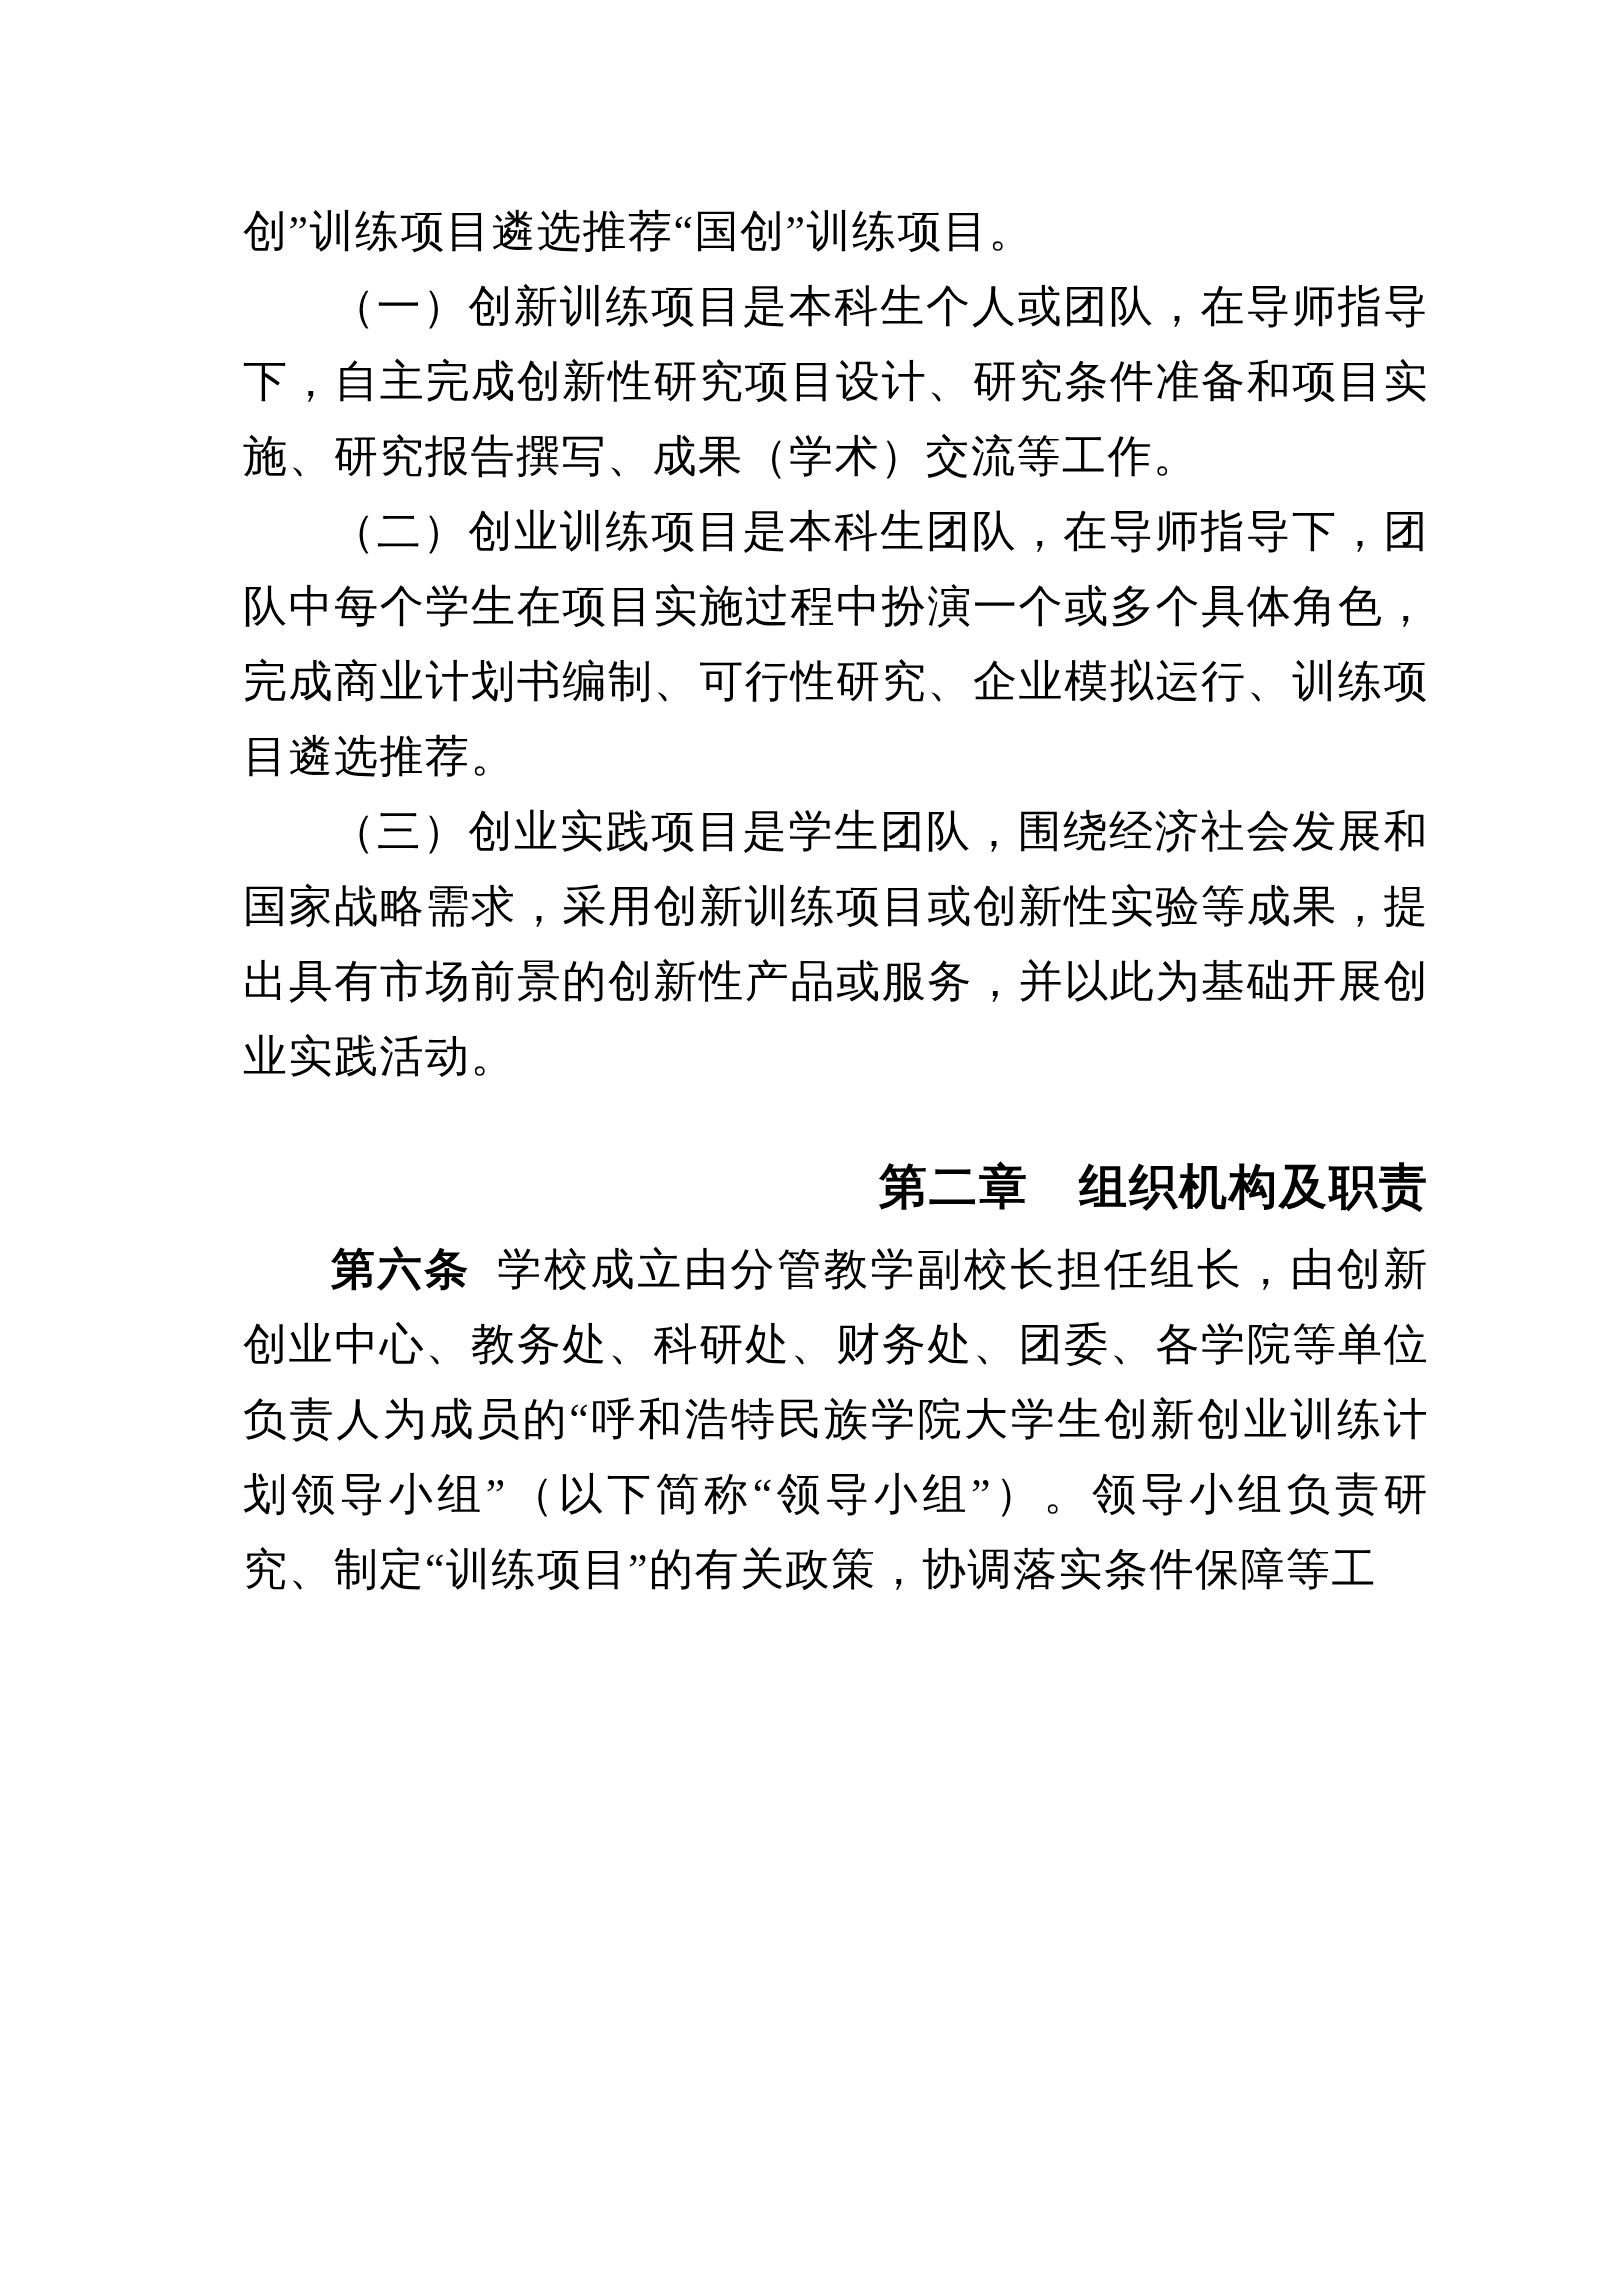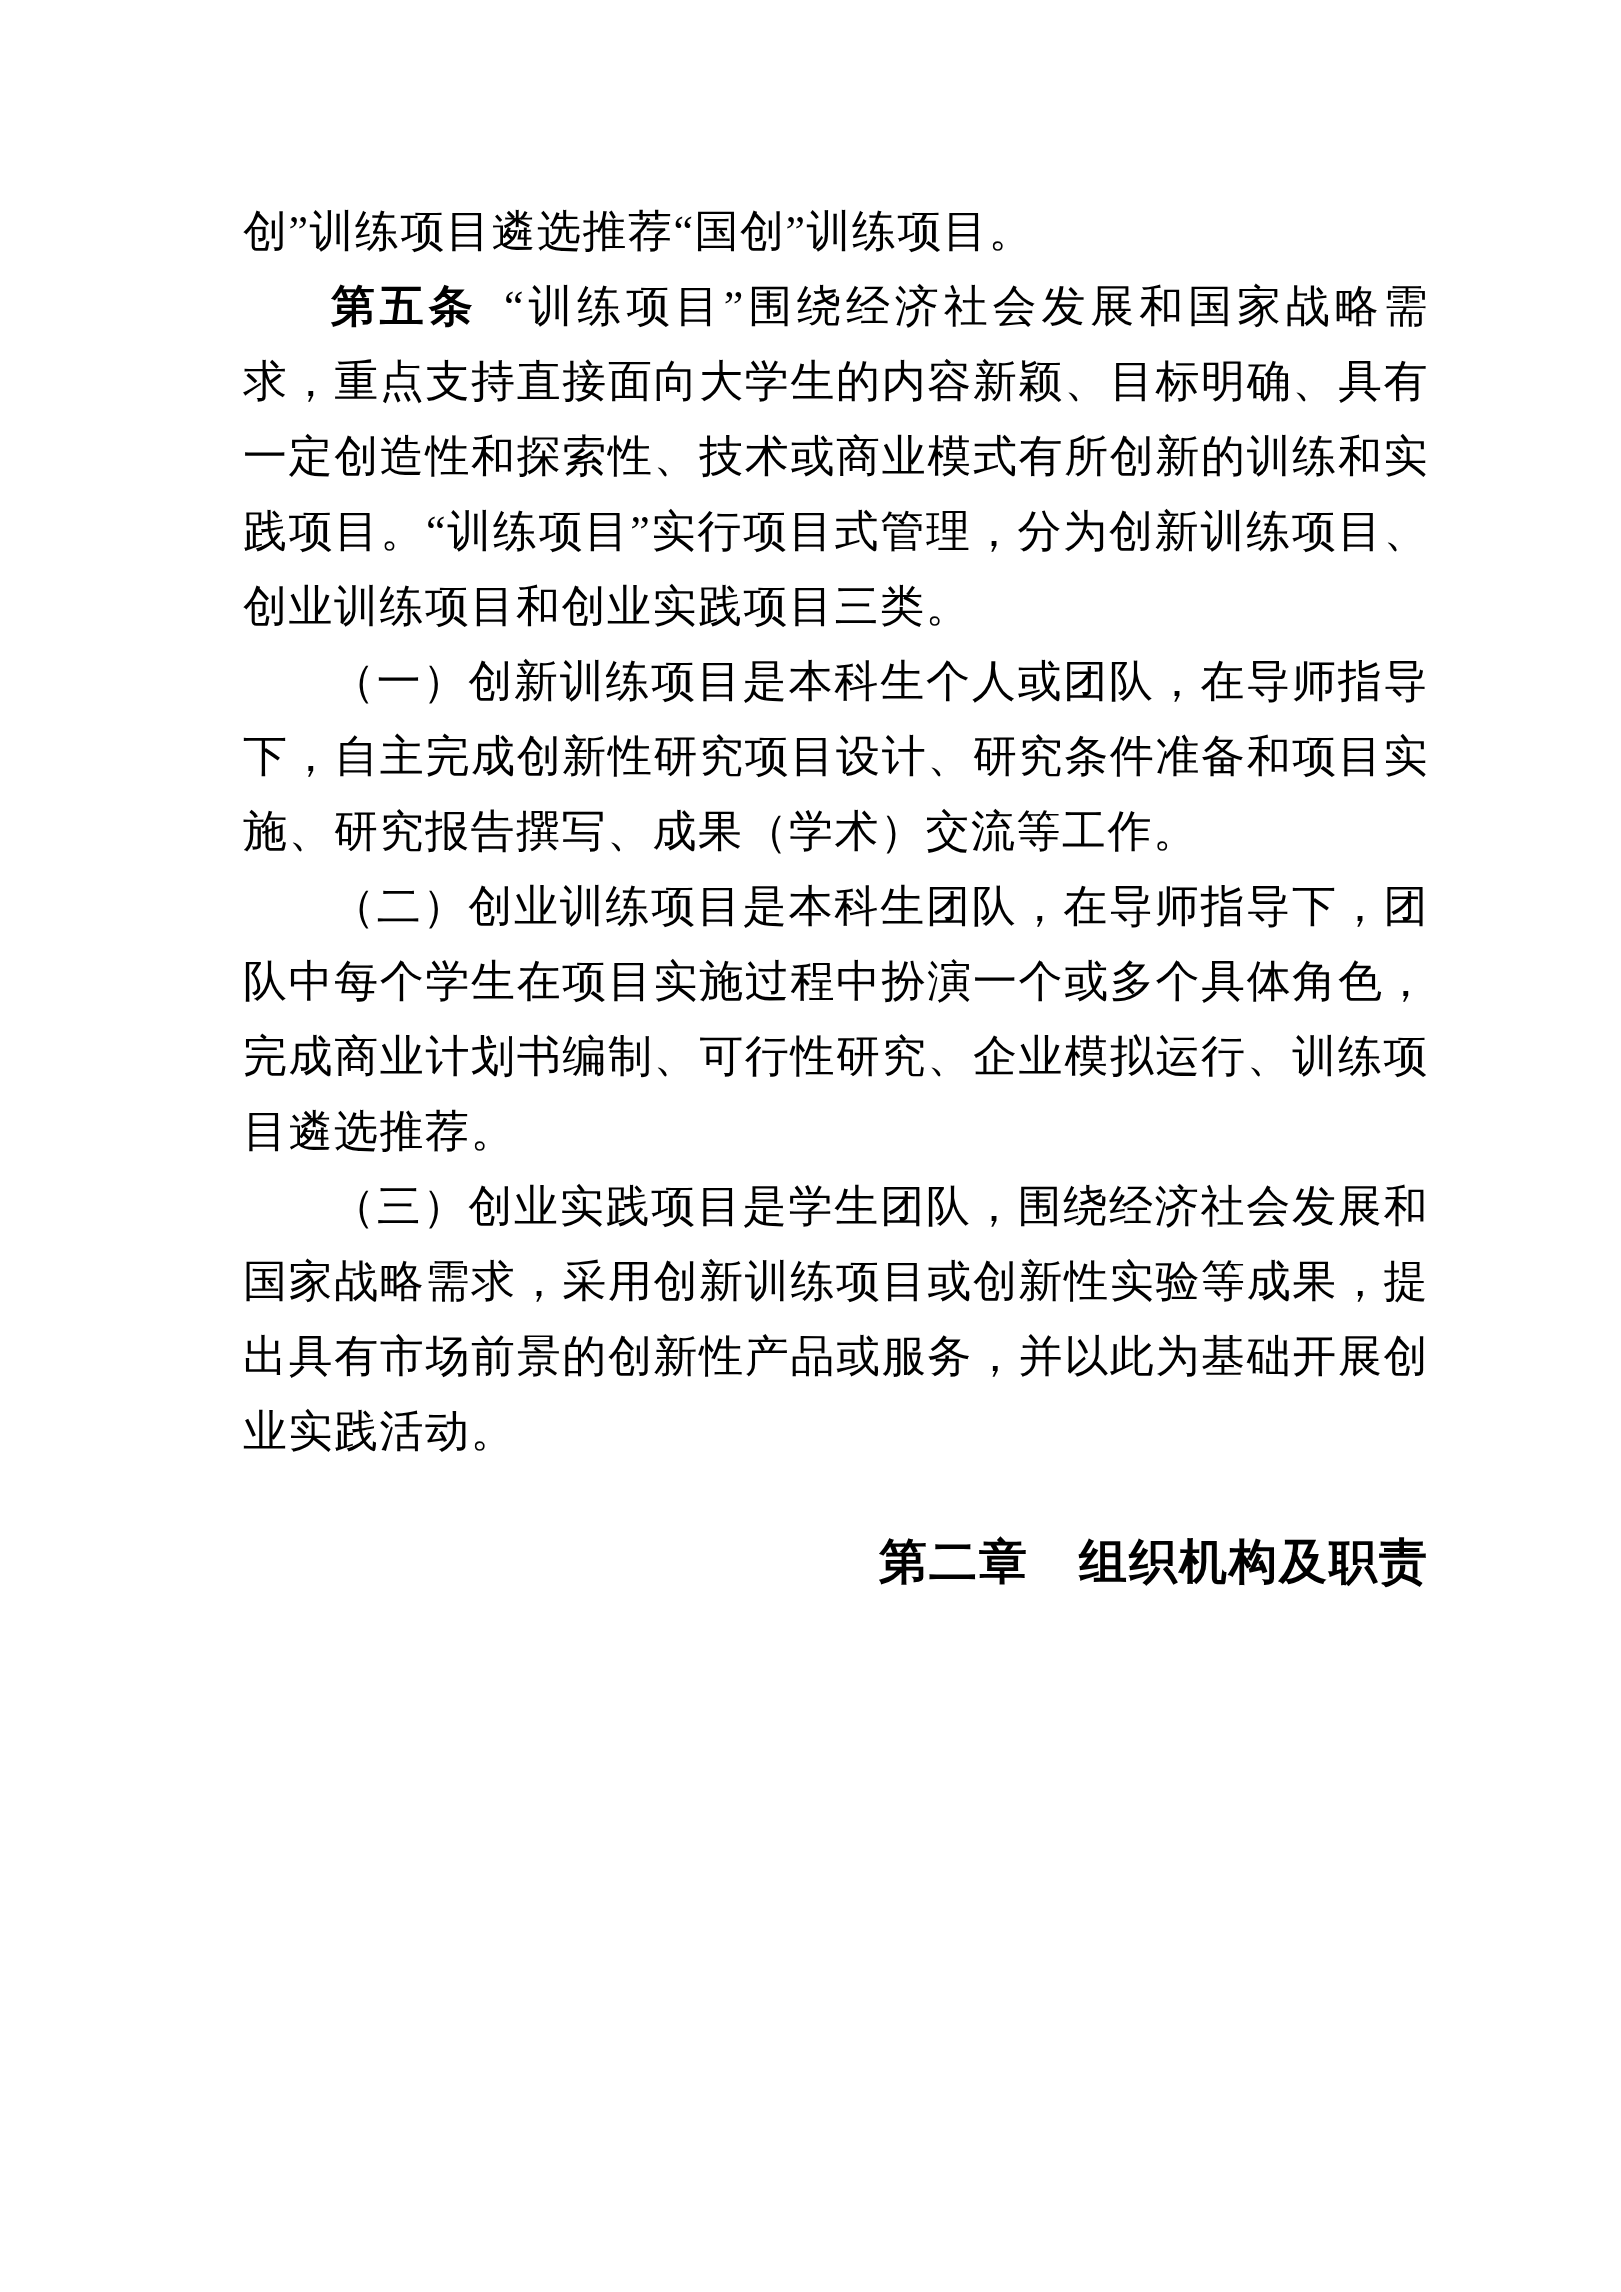--- a/index.html
+++ b/index.html
@@ -62,28 +62,28 @@
   }
 </style>
 </head>
 <body>
 
 <div class="page">
   <div class="content">
 
     <p class="para no-indent"><span>创”训练项目遴选推荐“国创”训练项目。</span></p>
 
-    <p class="para"><span class="lead">第五条</span><span>“训练项目”围绕经济社会发展和国家战略需求，重点支持直接面向大学生的内容新颖、目标明确、具有一定创造性和探索性、技术或商业模式有所创新的训练和实践项目。“训练项目”实行项目式管理，分为创新训练项目、创业训练项目和创业实践项目三类。</span></p>
 
     <p class="para"><span>（一）创新训练项目是本科生个人或团队，在导师指导下，自主完成创新性研究项目设计、研究条件准备和项目实施、研究报告撰写、成果（学术）交流等工作。</span></p>
 
     <p class="para"><span>（二）创业训练项目是本科生团队，在导师指导下，团队中每个学生在项目实施过程中扮演一个或多个具体角色，完成商业计划书编制、可行性研究、企业模拟运行、训练项目遴选推荐。</span></p>
 
     <p class="para"><span>（三）创业实践项目是学生团队，围绕经济社会发展和国家战略需求，采用创新训练项目或创新性实验等成果，提出具有市场前景的创新性产品或服务，并以此为基础开展创业实践活动。</span></p>
 
     <h2 class="chapter">第二章　组织机构及职责</h2>
 
+    <p class="para"><span class="lead">第六条</span><span>学校成立由分管教学副校长担任组长，由创新创业中心、教务处、科研处、财务处、团委、各学院等单位负责人为成员的“呼和浩特民族学院大学生创新创业训练计划领导小组”（以下简称“领导小组”）。领导小组负责研究、制定“训练项目”的有关政策，协调落实条件保障等工</span></p>
 
   </div>
 
   <div class="footer">2</div>
 </div>
 
 
 </body></html>

